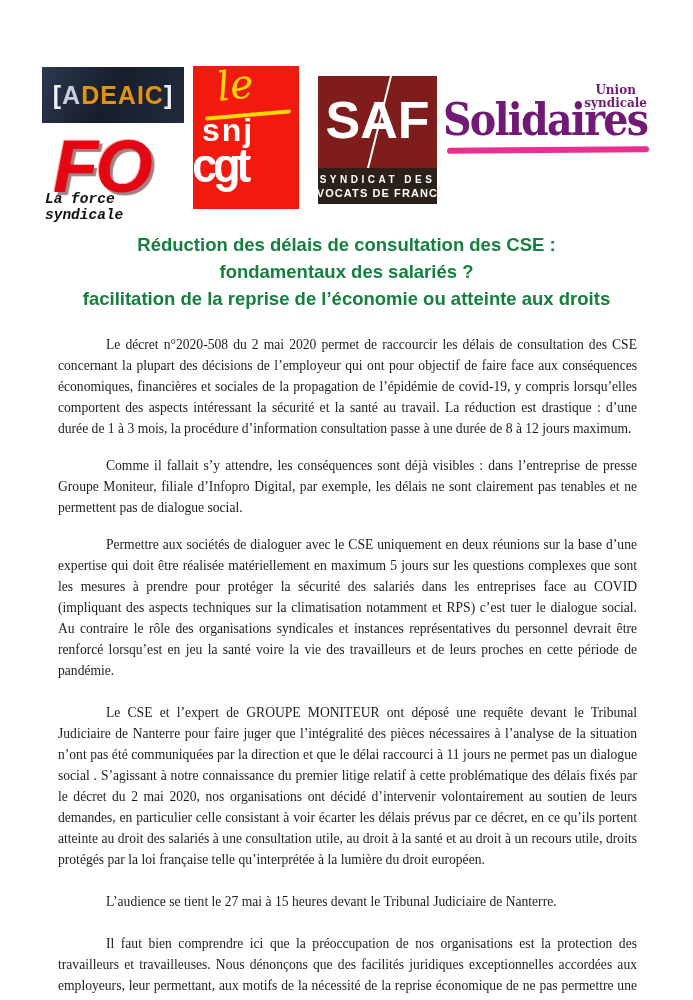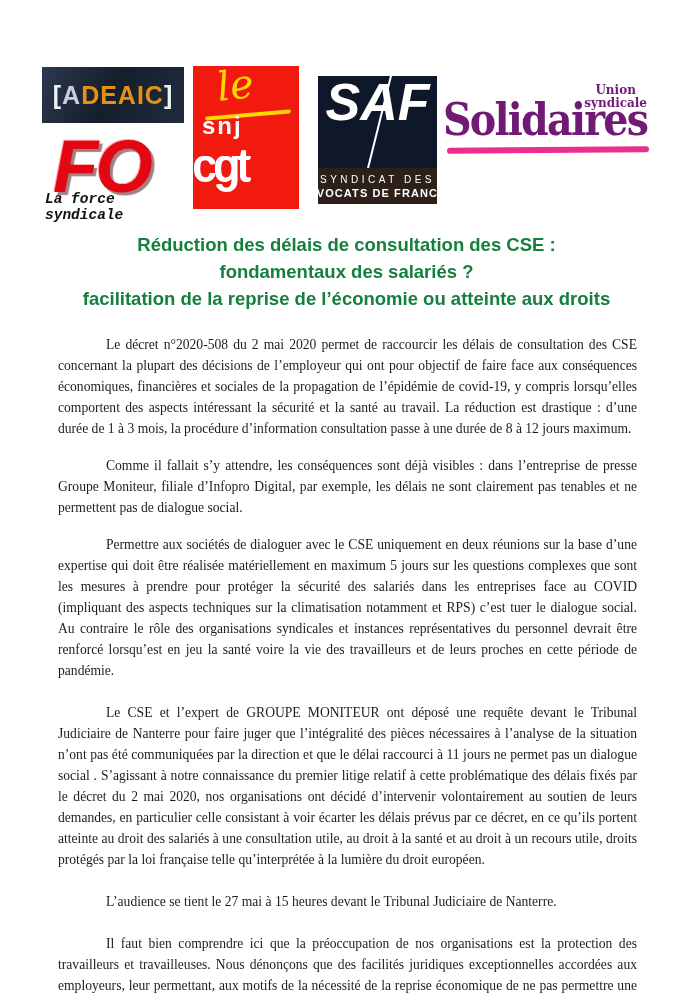--- a/index.html
+++ b/index.html
@@ -23,35 +23,35 @@
   .fo-tagline { position:absolute; right:0; bottom:1px; font-size:14.5px; font-weight:bold;
     font-style:italic; color:#101010;font-family:Liberation Mono, monospace; }
 
   .logo-snj { position:absolute; left:193px; top:66px; width:106px; height:143px;
     background:#f2190f; color:#ffffff; overflow:hidden;
     font-family:"Liberation Sans", sans-serif; }
   .snj-le { position:absolute; left:24px; top:-4px; font-family:"DejaVu Serif", serif;
     font-style:italic; font-size:40px; color:#ffd800; transform:rotate(-7deg); }
   .snj-le-swoosh { position:absolute; left:12px; top:47px; width:86px; height:3.5px;
     background:#ffd800; border-radius:2px; transform:rotate(-5deg); }
-  .snj-snj { position:absolute; left:9px; top:46px; font-size:24px; font-weight:bold; letter-spacing:2px; }
+  .snj-snj { position:absolute; left:9px; top:46px; font-size:32px; font-weight:bold; letter-spacing:2px; }
   .snj-cgt { position:absolute; left:0; top:72px; font-size:46px; font-weight:normal; letter-spacing:-2px;
     text-shadow:1px 0 #fff,-1px 0 #fff,0 1px #fff; }
 
   .logo-saf { position:absolute; left:318px; top:76px; width:119px;
     font-family:"Liberation Sans", sans-serif; }
-  .saf-top { position:relative; height:92px; background:#0f172a; overflow:hidden;
-    display:flex; align-items:flex-start; justify-content:center;font-style:italic; }
+  .saf-top { position:relative; height:92px; background:#7f1d1d; overflow:hidden;
+    display:flex; align-items:center; justify-content:center; }
   .saf-acronym { color:#ffffff; font-size:52px; font-weight:bold; line-height:1;
     margin-bottom:4px; position:relative; z-index:1; }
   .saf-slash { position:absolute; left:60px; top:-12px; width:2px; height:120px;
     background:#ffffff; transform:rotate(14deg); }
   .saf-band { height:36px; background:#2d2019; color:#ffffff; display:flex; flex-direction:column;
     align-items:center; justify-content:center; gap:2px; }
-  .saf-band-line1 { font-size:10px; letter-spacing:3.5px; font-weight:normal; white-space:nowrap; }
+  .saf-band-line1 { font-size:10px; letter-spacing:3.5px; font-weight:bold; white-space:nowrap; }
   .saf-band-line2 { font-size:11px; letter-spacing:1.1px; font-weight:bold; white-space:nowrap; }
 
   .logo-solidaires { position:absolute; left:443px; top:84px; width:214px; height:70px;
     font-family:"DejaVu Serif", serif; color:#701a75; }
   .sol-union { position:absolute; right:10px; top:0; text-align:center; font-size:12px;
     font-weight:bold; line-height:1.1; }
   .sol-name { position:absolute; left:0; top:9px; font-size:45px; font-weight:bold;
     letter-spacing:-2px; transform:scaleX(.88); transform-origin:left; white-space:nowrap; }
   .sol-underline { position:absolute; left:4px; width:202px; bottom:1px; height:6px;
     background:#e9308f; border-radius:3px; transform:rotate(-.5deg); }

